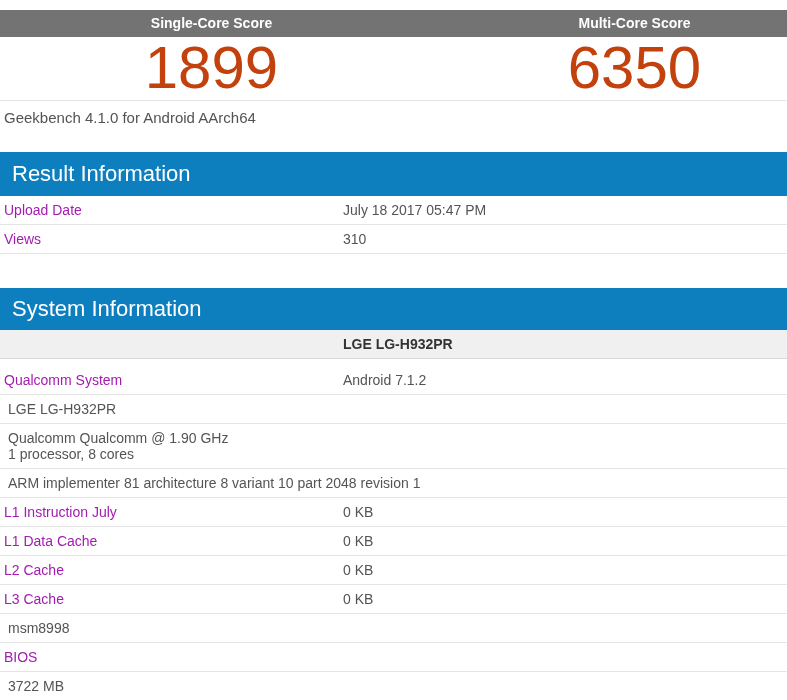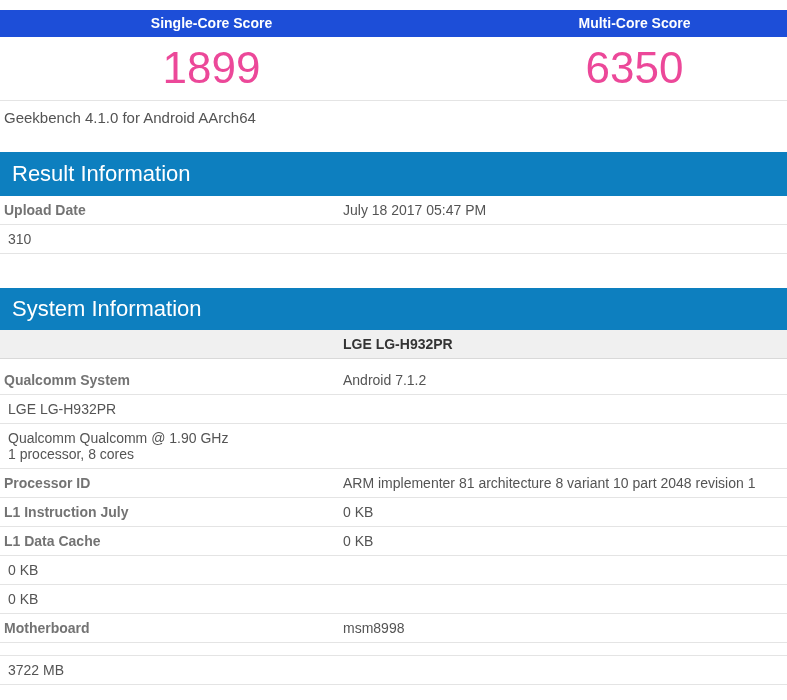--- a/index.html
+++ b/index.html
@@ -12,34 +12,34 @@
     height: 700px;
     overflow: hidden;
     position: relative;
   }
   .page { width: 846px; }
 
   
   .score-banner { margin-top: 10px; display: flex; }
   .score-col { width: 423px; }
   .score-col-header {
-    background: #1d4ed8;
+    background: #737373;
     color: #ffffff;
     font-size: 14px;
     font-weight: bold;
     height: 27px;
     line-height: 27px;
     text-align: center;
   }
   .score-value {
-    font-size: 44px;
+    font-size: 60px;
     line-height: 46px;
     padding: 8px 0 9px;
     text-align: center;
-    color: #ec4899;
+    color: #c2410c;
   }
 
   
   .version-row {
     border-top: 1px solid #e4e4e4;
     padding: 8px 4px;
     font-size: 15px;
     line-height: 17px;
     color: #535353;
   }
@@ -61,22 +61,22 @@
   .info-row {
     display: flex;
     border-bottom: 1px solid #e4e4e4;
     font-size: 14px;
     line-height: 16px;
   }
   .cell-label {
     width: 335px;
     flex: 0 0 335px;
     padding: 6px 6px 6px 4px;
-    font-weight: bold;
-    color: #737373;
+    font-weight: normal;
+    color: #a21caf;
   }
   .cell-value {
     flex: 1;
     padding: 6px 8px;
     color: #545454;
   }
   .info-row.first-body-row .cell-label,
   .info-row.first-body-row .cell-value { padding-top: 13px; }
 
   .model-header-row {
@@ -110,20 +110,21 @@
   <div class="version-row">Geekbench 4.1.0 for Android AArch64</div>
 
   <div class="section-result">
     <div class="section-header">Result Information</div>
     <div class="info-table">
       <div class="info-row">
         <div class="cell-label">Upload Date</div>
         <div class="cell-value">July 18 2017 05:47 PM</div>
       </div>
       <div class="info-row">
+        <div class="cell-label">Views</div>
         <div class="cell-value">310</div>
       </div>
     </div>
   </div>
 
   <div class="section-system">
     <div class="section-header system">System Information</div>
 
     <div class="model-header-row">
       <div class="cell-label"></div>
@@ -142,48 +143,49 @@
       </div>
 
       <div class="info-row">
         <div class="cell-value">
           <div>Qualcomm Qualcomm @ 1.90 GHz</div>
           <div>1 processor, 8 cores</div>
         </div>
       </div>
 
       <div class="info-row">
-        <div class="cell-label">Processor ID</div>
         <div class="cell-value">ARM implementer 81 architecture 8 variant 10 part 2048 revision 1</div>
       </div>
 
       <div class="info-row">
         <div class="cell-label">L1 Instruction July</div>
         <div class="cell-value">0 KB</div>
       </div>
 
       <div class="info-row">
         <div class="cell-label">L1 Data Cache</div>
         <div class="cell-value">0 KB</div>
       </div>
 
       <div class="info-row">
+        <div class="cell-label">L2 Cache</div>
         <div class="cell-value">0 KB</div>
       </div>
 
       <div class="info-row">
+        <div class="cell-label">L3 Cache</div>
         <div class="cell-value">0 KB</div>
       </div>
 
       <div class="info-row">
-        <div class="cell-label">Motherboard</div>
         <div class="cell-value">msm8998</div>
       </div>
 
       <div class="info-row">
+        <div class="cell-label">BIOS</div>
         <div class="cell-value"></div>
       </div>
 
       <div class="info-row">
         <div class="cell-value">3722 MB</div>
       </div>
 
     </div>
   </div>
 

